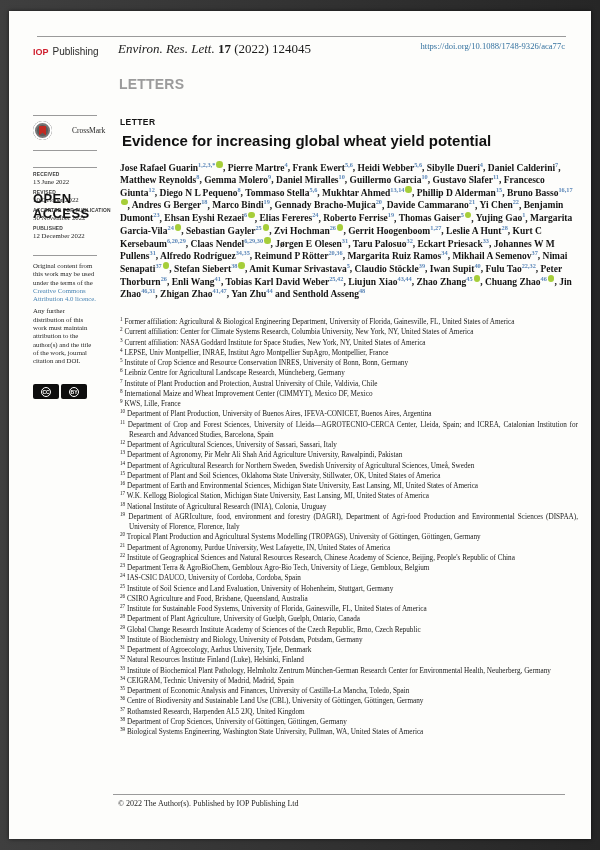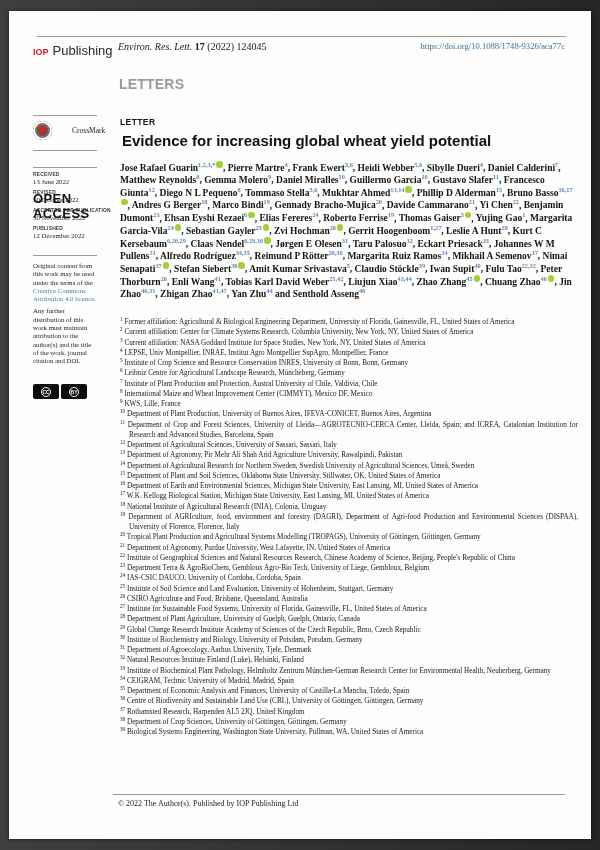--- a/index.html
+++ b/index.html
@@ -12,22 +12,22 @@
   }
   .page {
     position:absolute; left:9px; top:11px; width:582px; height:828px;
     background:#fdfdfb; box-shadow: 0 0 4px rgba(0,0,0,.6);
   }
   .abs { position:absolute; }
   .rule { position:absolute; height:1px; background:#9a9a9a; }
 
   
   .pub-iop { color:#cf1f2e; font-family:"Liberation Sans",sans-serif; font-weight:bold; font-size:9px; }
-  .pub-rest { color:#2a2a2a; font-family:"Liberation Sans",sans-serif; font-size:13px; }
-  .citation { font-size:10px; color:#1c1c1c; }
+  .pub-rest { color:#2a2a2a; font-family:"Liberation Sans",sans-serif; font-size:10px; }
+  .citation { font-size:13px; color:#1c1c1c; }
   .citation .jtitle { font-style:italic; }
   .citation .vol { font-weight:bold; }
   .doi { font-size:8.6px; color:#33719f; text-decoration:none; }
 
   .masthead1 { font-family:"Liberation Sans",sans-serif; font-weight:bold; font-size:12.5px; color:#2d2d2d; letter-spacing:.2px; }
   .masthead2 { font-family:"Liberation Sans",sans-serif; font-weight:bold; font-size:14px; color:#9b9b9b; letter-spacing:.2px; }
 
   
   .sidebar-col { left:24px; width:64px; }
   .crossmark { display:flex; align-items:center; gap:20px; }

